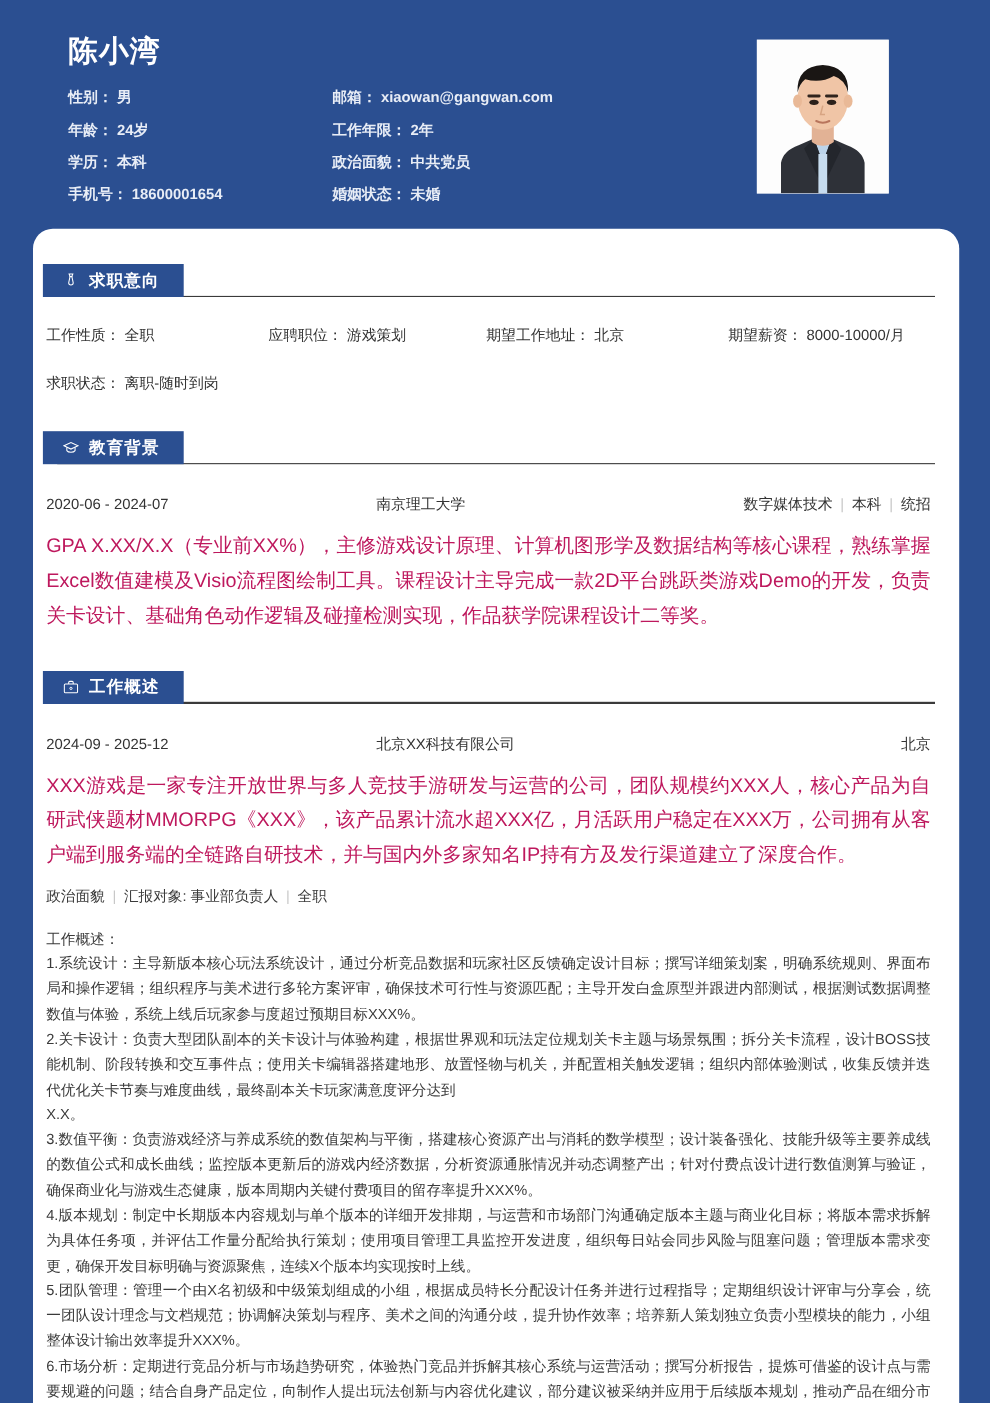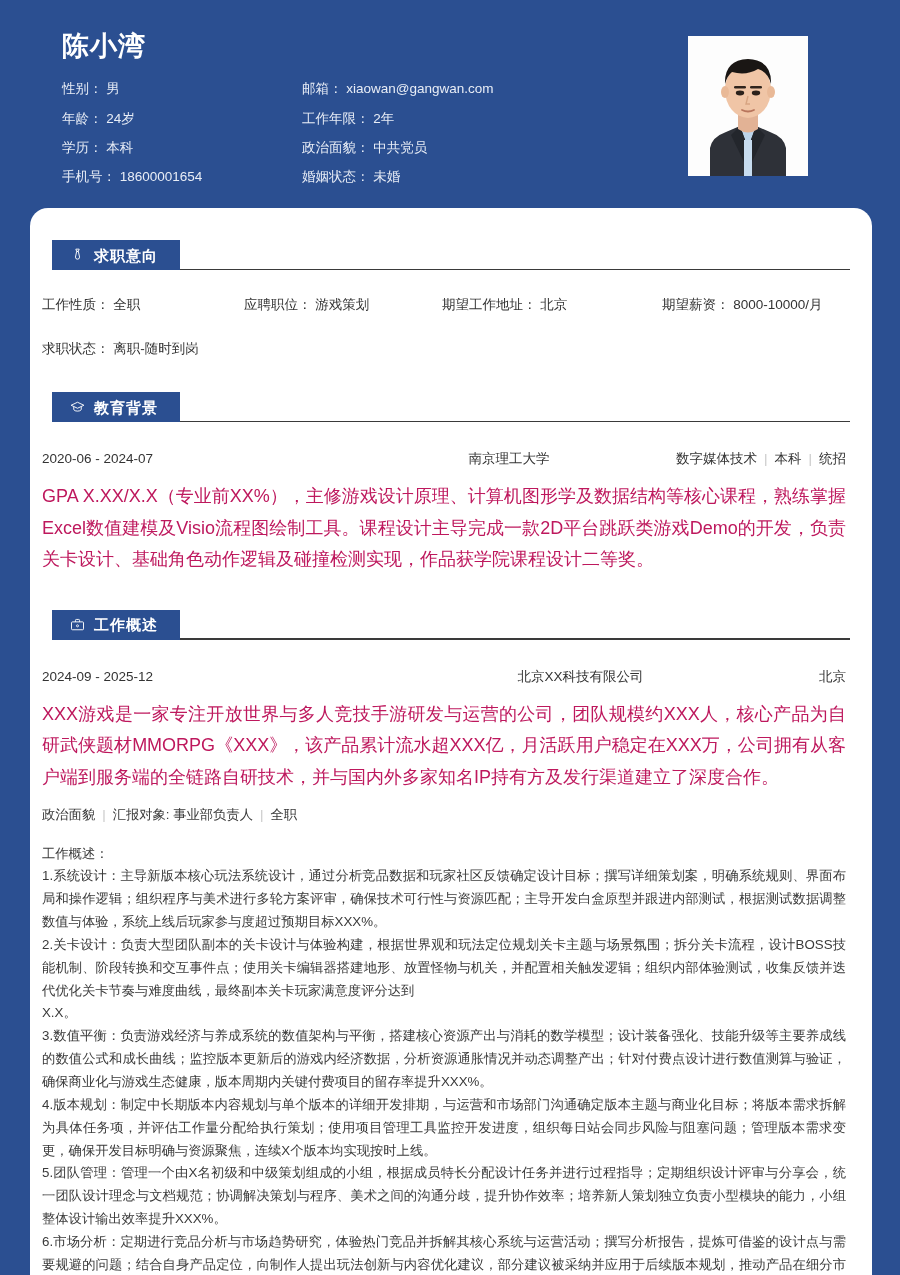--- a/index.html
+++ b/index.html
@@ -34,20 +34,21 @@
     letter-spacing: 1px;
     margin: 0 0 18px 0;
     line-height: 1.2;
   }
   .contact-grid {
     display: grid;
     grid-template-columns: 240px auto;
     row-gap: 11px;
     column-gap: 0px;
     max-width: 560px;
+    font-weight: bold;
   }
   .contact-item {
     color: #e8edf6;
     font-size: 13.5px;
     line-height: 1.35;
     white-space: nowrap;
   }
   .photo-frame {
     position: absolute;
     left: 688px;
@@ -79,21 +80,21 @@
   }
   .sec-head-bar {
     display: inline-flex;
     align-items: center;
     gap: 9px;
     background: #2b4f91;
     color: #ffffff;
     height: 30px;
     padding: 0 22px 0 18px;
     box-sizing: border-box;
-    margin-left: 22px;
+    margin-left: 9px;
     position: relative;
     z-index: 2;
   }
   .sec-title {
     font-size: 15px;
     font-weight: bold;
     letter-spacing: 1px;
     line-height: 1;
   }
   .sec-icon { display:inline-flex; width:15px; height:15px; }
@@ -131,21 +132,21 @@
 
   
   .entry-top {
     display: flex;
     align-items: baseline;
     margin-top: 28px;
     font-size: 13.5px;
     color: #333333;
   }
   .entry-date { width: 300px; flex: 0 0 300px; }
-  .entry-org  { flex: 1 1 auto; text-align: center; font-weight: normal; }
+  .entry-org  { flex: 1 1 auto; text-align: left; font-weight: normal; }
   .entry-meta { flex: 0 0 auto; text-align: right; white-space: nowrap; }
   .meta-sep { color: #c8c8c8; margin: 0 7px; }
 
   .entry-desc {
     margin-top: 13px;
     font-size: 18px;
     line-height: 1.75;
     color: #be185d;
     text-align: justify;
     white-space: pre-line;

